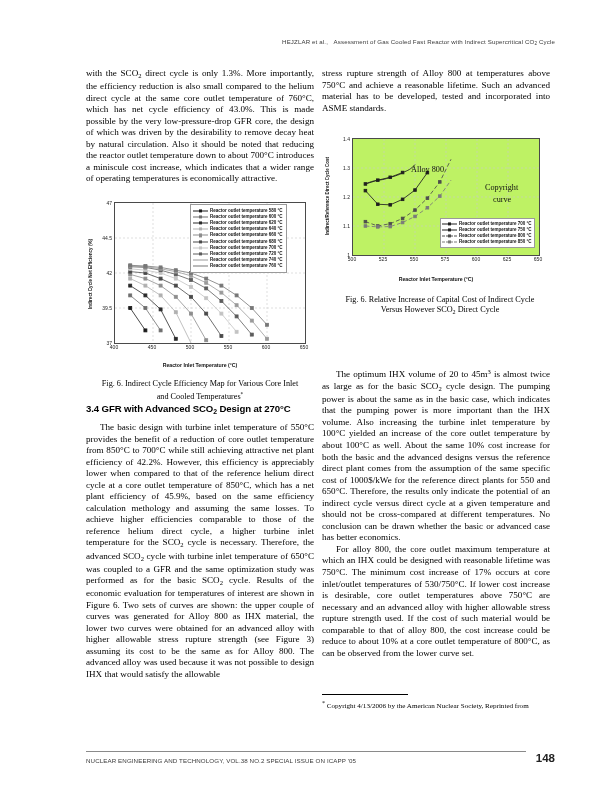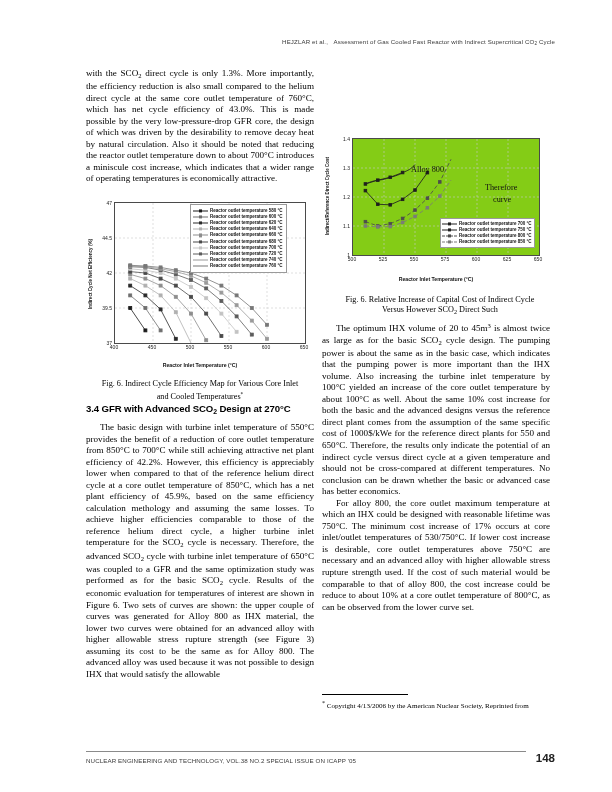--- a/index.html
+++ b/index.html
@@ -243,21 +243,21 @@
     font-family: "Liberation Sans", sans-serif;
     font-size: 5.2px;
     font-weight: bold;
     color: #111;
   }
   .fig6 .plotbox {
     position: absolute;
     left: 30px; top: 6px;
     width: 186px; height: 116px;
     border: 0.7px solid #4a4a4a;
-    background: #84cc16;
+    background: #bef264;
   }
   .fig6 .ytick, .fig6 .xtick {
     position: absolute;
     font-family: "Liberation Sans", sans-serif;
     font-size: 5px;
     color: #222;
   }
   .fig6 .ytick { right: 0; text-align: right; width: 22px; }
   .fig6 .xtick { text-align: center; width: 24px; }
   .fig6 .ytlabels { position: absolute; left: 0; top: 0; width: 28px; height: 128px; }
@@ -511,20 +511,21 @@
       <div class="xtick" style="left:206px">650</div>
     </div>
     <div class="xlabel">Reactor Inlet Temperature (°C)</div>
   </div>
 
   <div style="position:absolute;left:86px;top:379px;width:228px">
     <p class="figcap"><span>Fig. 6. Indirect Cycle Efficiency Map for Various Core Inlet</span><br><span>and Cooled Temperatures</span><sup>*</sup></p>
   </div>
 
   <div class="col col-right">
+    <p class="body">stress rupture strength of Alloy 800 at temperatures above 750°C and achieve a reasonable lifetime. Such an advanced material has to be developed, tested and incorporated into ASME standards.</p>
 
     <div style="height:252px"></div>
 
     <p class="body ind"><span>The optimum IHX volume of 20 to 45m</span><sup>3</sup><span> is almost twice as large as for the basic SCO</span><sub>2</sub><span> cycle design. The pumping power is about the same as in the basic case, which indicates that the pumping power is more important than the IHX volume. Also increasing the turbine inlet temperature by 100°C yielded an increase of the core outlet temperature by about 100°C as well.  About the same 10% cost increase for both the basic and the advanced designs versus the reference direct plant comes from the assumption of the same specific cost of 1000$/kWe for the reference direct plants for 550 and 650°C. Therefore, the results only indicate the potential of an indirect cycle versus direct cycle at a given temperature and should not be cross-compared at different temperatures. No conclusion can be drawn whether the basic or advanced case has better economics.</span></p>
     <p class="body ind">For alloy 800, the core outlet maximum temperature at which an IHX could be designed with reasonable lifetime was 750°C. The minimum cost increase of 17% occurs at core inlet/outlet temperatures of 530/750°C. If lower cost increase is desirable, core outlet temperatures above 750°C are necessary and an advanced alloy with higher allowable stress rupture strength used. If the cost of such material would be comparable to that of alloy 800, the cost increase could be reduce to about 10% at a core outlet temperature of 800°C, as can be observed from the lower curve set.</p>
   </div>
 
   <div class="fig6">
     <div class="ylabel">Indirect/Reference Direct Cycle Cost</div>
 
@@ -585,21 +586,21 @@
             <rect x="23.5" y="86.57" width="2.6" height="2.6"></rect>
             <rect x="35.9" y="86.28" width="2.6" height="2.6"></rect>
             <rect x="48.3" y="82.22" width="2.6" height="2.6"></rect>
             <rect x="60.7" y="76.13" width="2.6" height="2.6"></rect>
             <rect x="73.1" y="67.43" width="2.6" height="2.6"></rect>
             <rect x="85.5" y="55.83" width="2.6" height="2.6"></rect>
         </g>
       </svg>
 
       <div class="annot" style="left:58px;top:26px">Alloy 800</div>
-      <div class="annot" style="left:132px;top:44px">Therefore</div>
+      <div class="annot" style="left:132px;top:44px">Copyright</div>
       <div class="annot" style="left:140px;top:56px">curve</div>
     </div>
 
     <div class="legend6">
       <div class="row">
           <span class="swatch">
             <i style="border-top-color:#1f1f1f"></i>
             <b style="background:#1f1f1f"></b>
           </span>
           <span class="lt">Reactor outlet temperature 700 °C</span>
@@ -633,21 +634,21 @@
       <div class="xtick" style="left:80px">550</div>
       <div class="xtick" style="left:111px">575</div>
       <div class="xtick" style="left:142px">600</div>
       <div class="xtick" style="left:173px">625</div>
       <div class="xtick" style="left:204px">650</div>
     </div>
     <div class="xlabel">Reactor Inlet Temperature (°C)</div>
   </div>
 
   <div style="position:absolute;left:326px;top:295px;width:228px">
-    <p class="figcap"><span>Fig. 6. Relative Increase of Capital Cost of Indirect Cycle</span><br><span>Versus However SCO</span><sub>2</sub><span> Direct Such</span></p>
+    <p class="figcap"><span>Fig. 6. Relative Increase of Capital Cost of Indirect Cycle</span><br><span>Versus However SCO</span><sub>2</sub><span> Direct Cycle</span></p>
   </div>
 
   <div class="footnote">
     <div class="rule"></div>
     <span class="ft-text"><span class="star">*</span>&nbsp;<span>Copyright 4/13/2006 by the American Nuclear Society, Reprinted from</span></span>
   </div>
 
   <div class="footer-rule"></div>
   <div class="footer-left">NUCLEAR ENGINEERING AND TECHNOLOGY,  VOL.38  NO.2  SPECIAL ISSUE ON ICAPP '05</div>
   <div class="footer-page">148</div>

